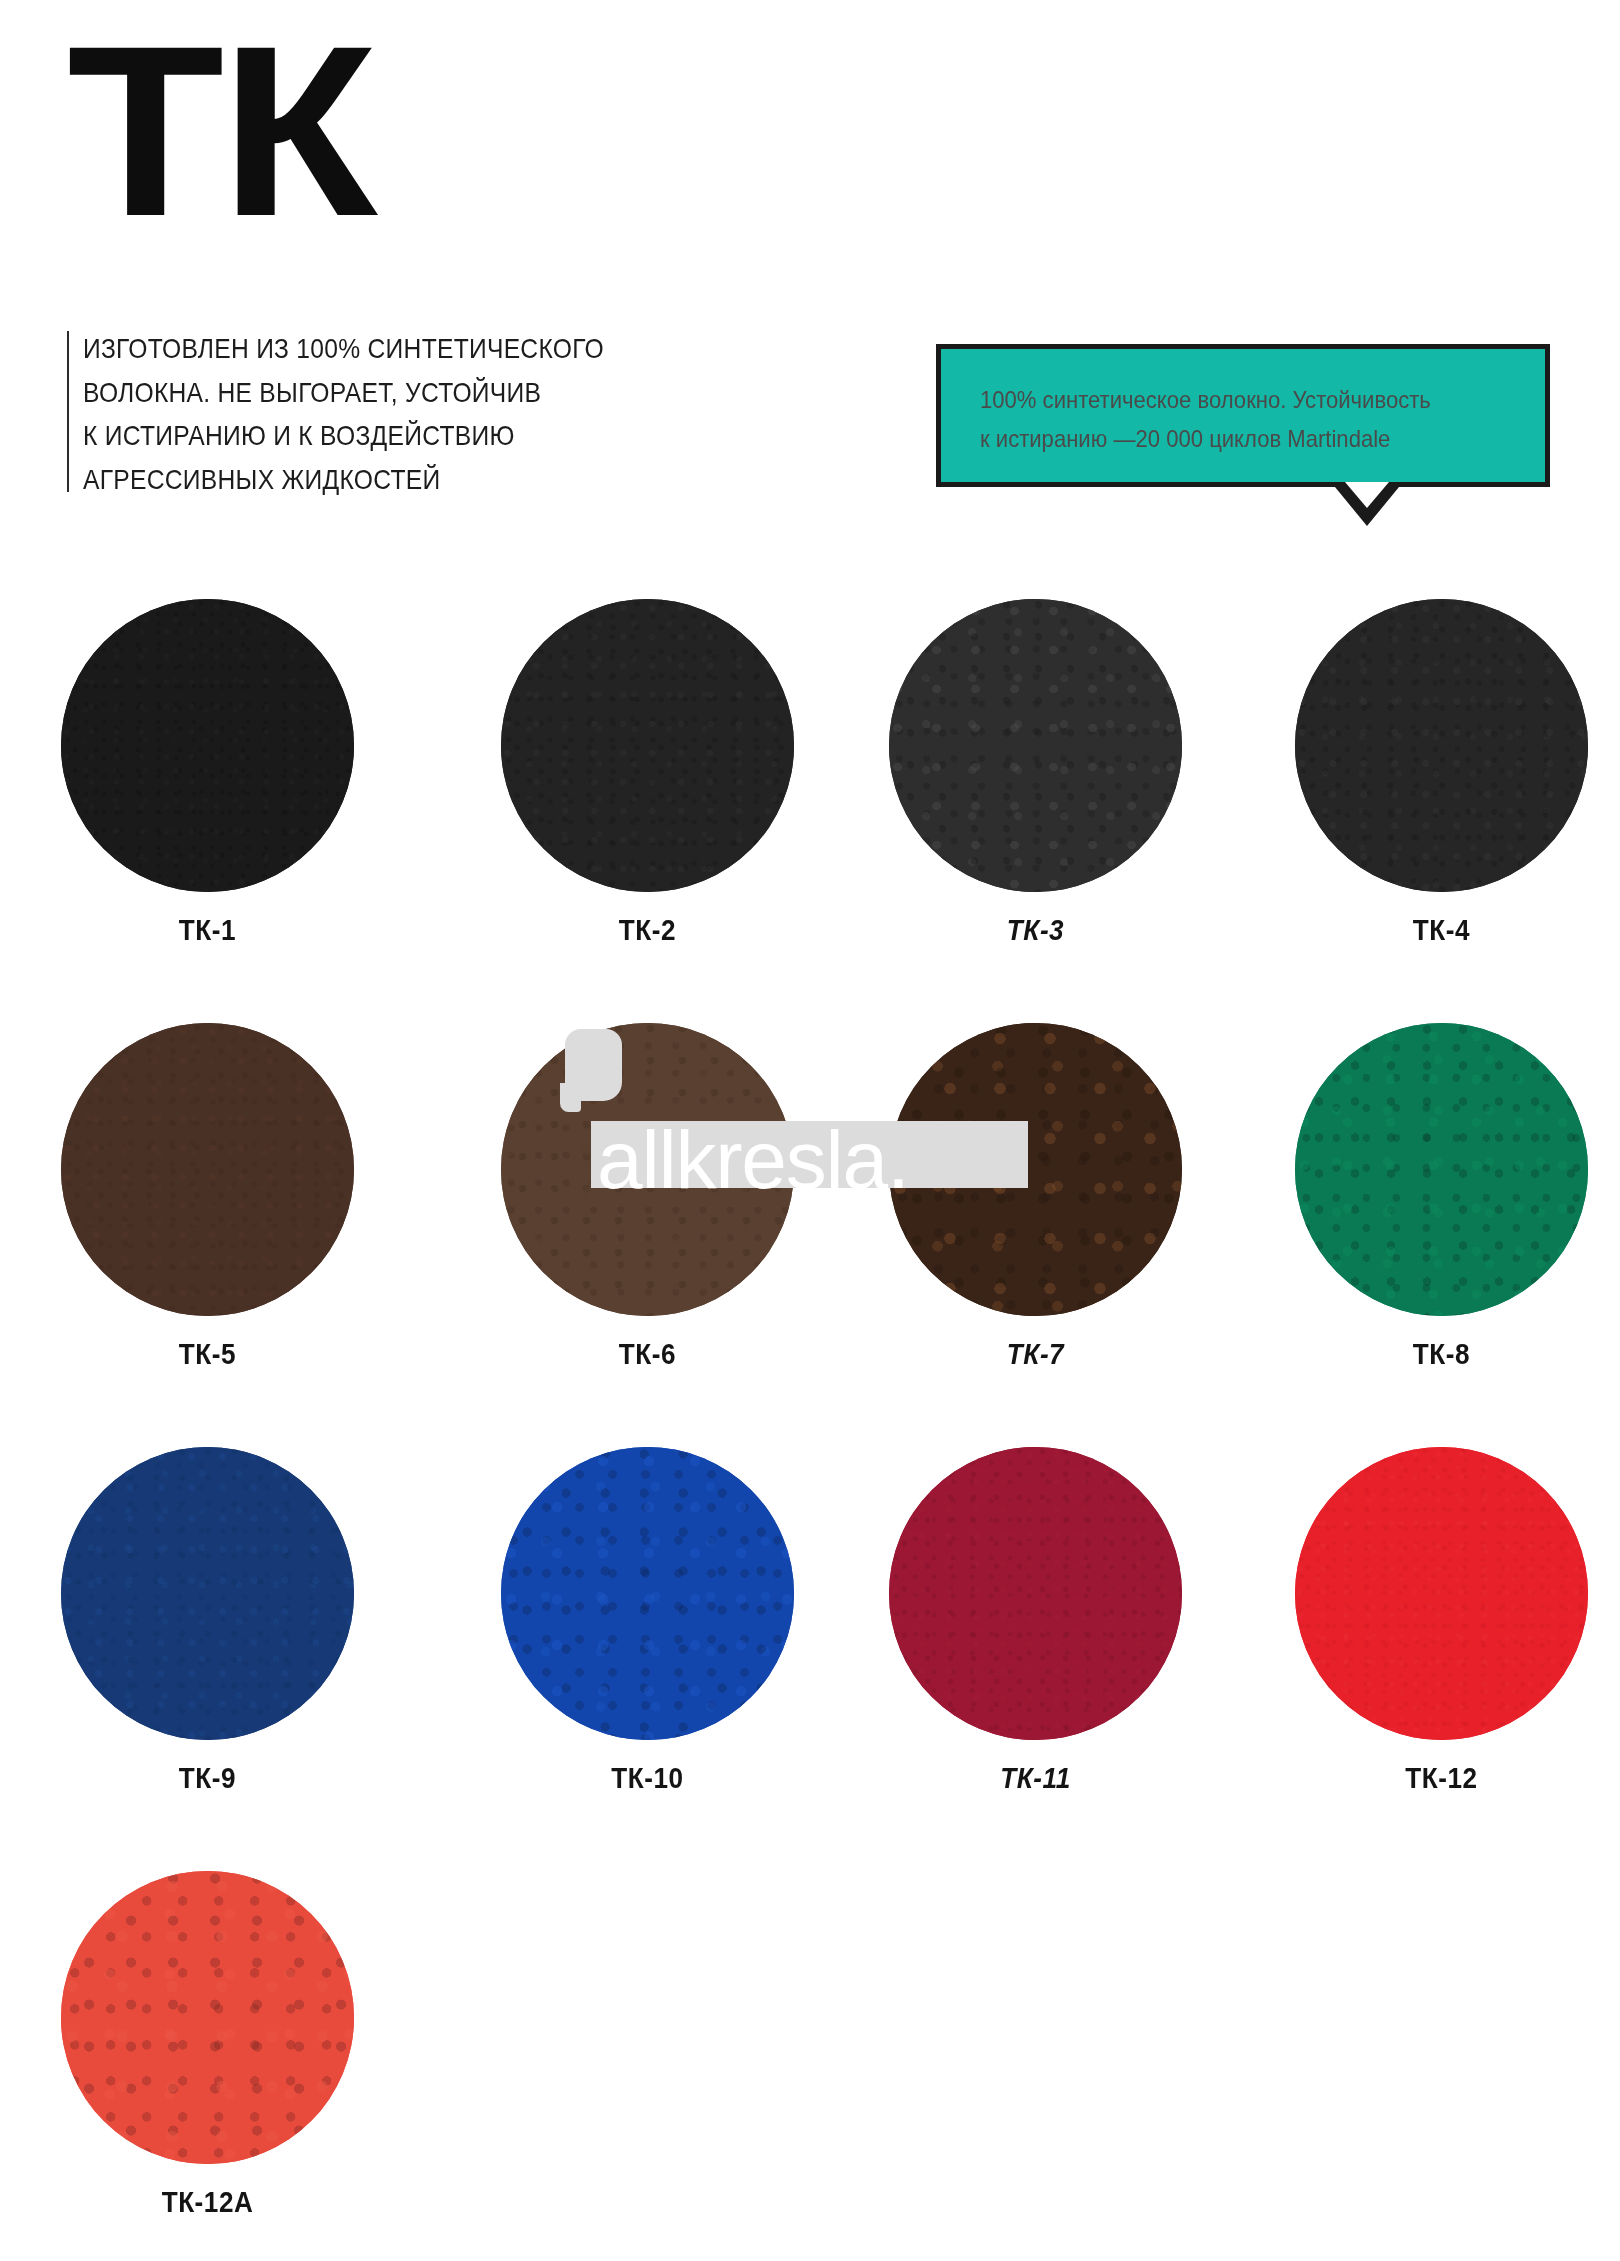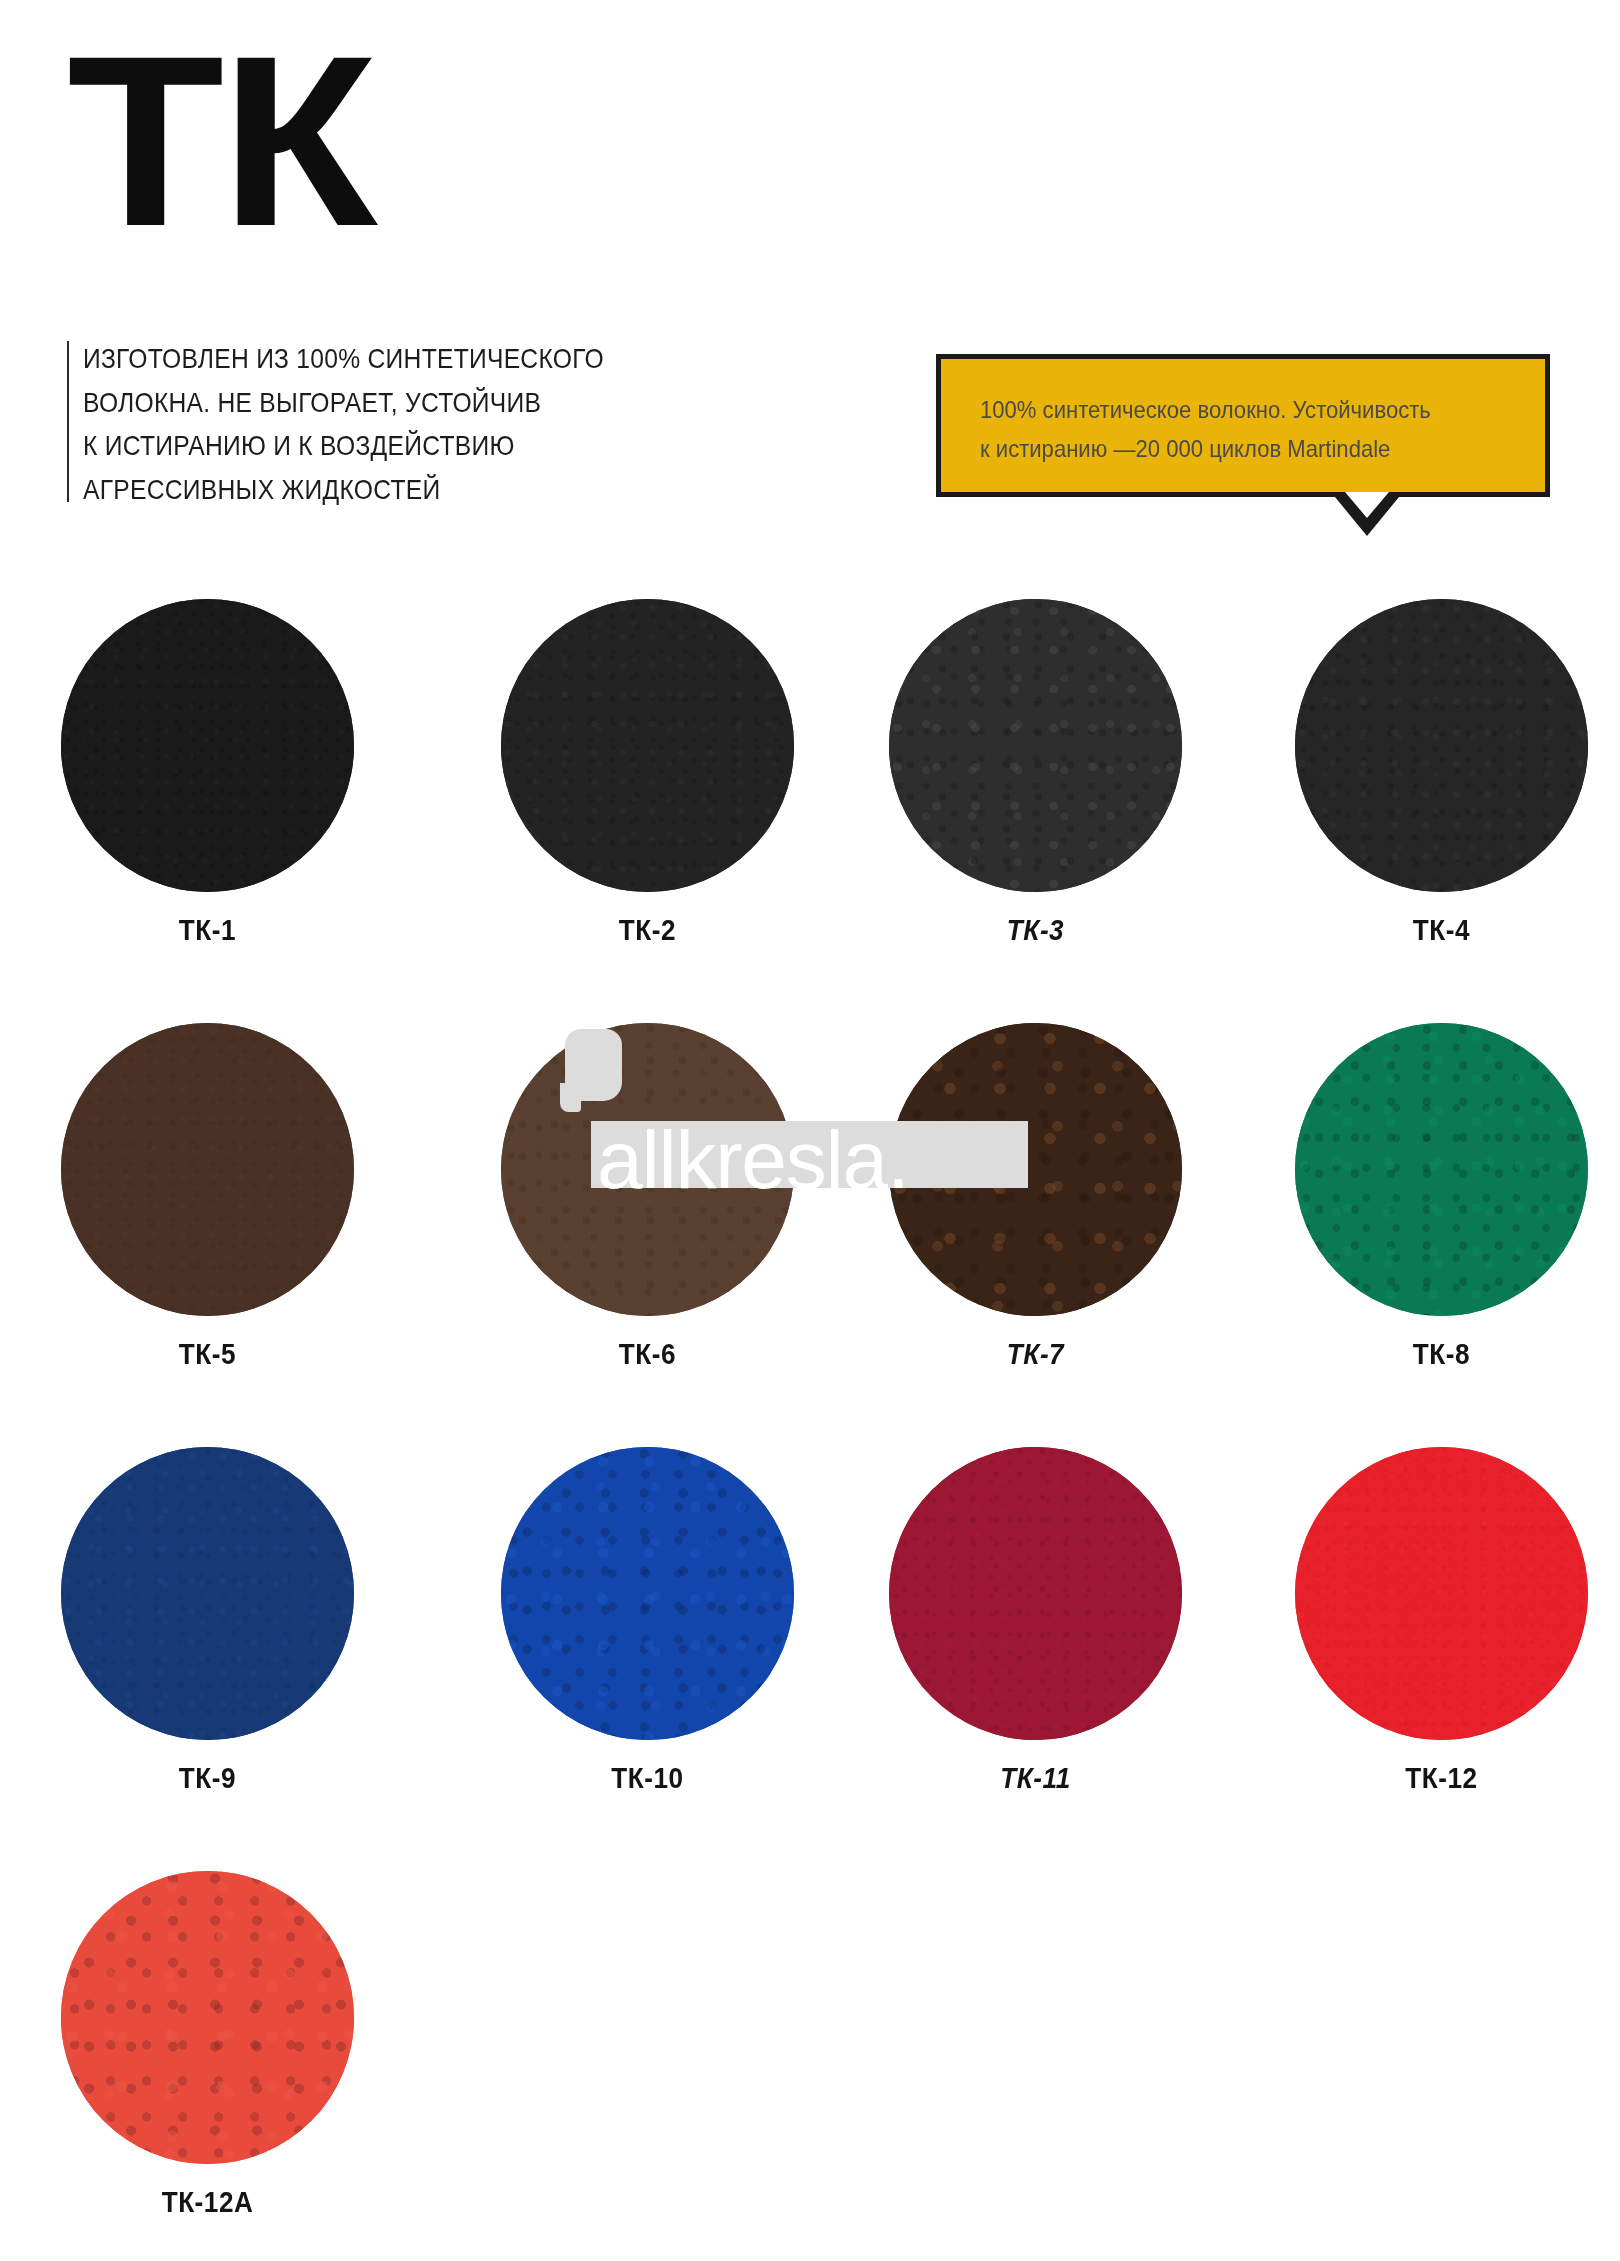--- a/index.html
+++ b/index.html
@@ -4,21 +4,21 @@
 <style>
   * { margin:0; padding:0; box-sizing:border-box; }
   html,body { background:#ffffff; }
   body {
     width:1621px; height:2261px;
     font-family:"Liberation Sans", sans-serif;
     position:relative; overflow:hidden;
   }
 
   
-  #header { position:absolute; left:0; top:0; width:1621px; height:549px;margin-top:10px; }
+  #header { position:absolute; left:0; top:0; width:1621px; height:549px; }
 
   #title {
     position:absolute; left:67px; top:36px;
     font-size:243px; line-height:0.78;
     font-weight:bold; letter-spacing:-3.7px;
     color:#0d0d0d;
     font-family:"Liberation Sans", sans-serif;
     transform:scaleX(1.06); transform-origin:left top;
   }
 
@@ -37,21 +37,21 @@
     font-family:"Liberation Sans", sans-serif;
     transform:scaleX(0.88); transform-origin:left top;
     white-space:pre-line;
     font-stretch:condensed;
   }
 
   
   #callout {
     position:absolute; left:936px; top:344px;
     width:614px; height:143px;
-    border:5.6px solid #1a1a1a; background:#eab308;
+    border:5.6px solid #1a1a1a; background:#14b8a6;
   }
   #callout-text {
     position:absolute; left:39px; top:32px; right:25px;
     font-size:24px; line-height:1.62;
     color:#4a4a4a;
     font-family:"Liberation Sans", sans-serif;
     transform:scaleX(0.92); transform-origin:left top;
     white-space:pre-line;
   }
   #callout-tail-outer {

